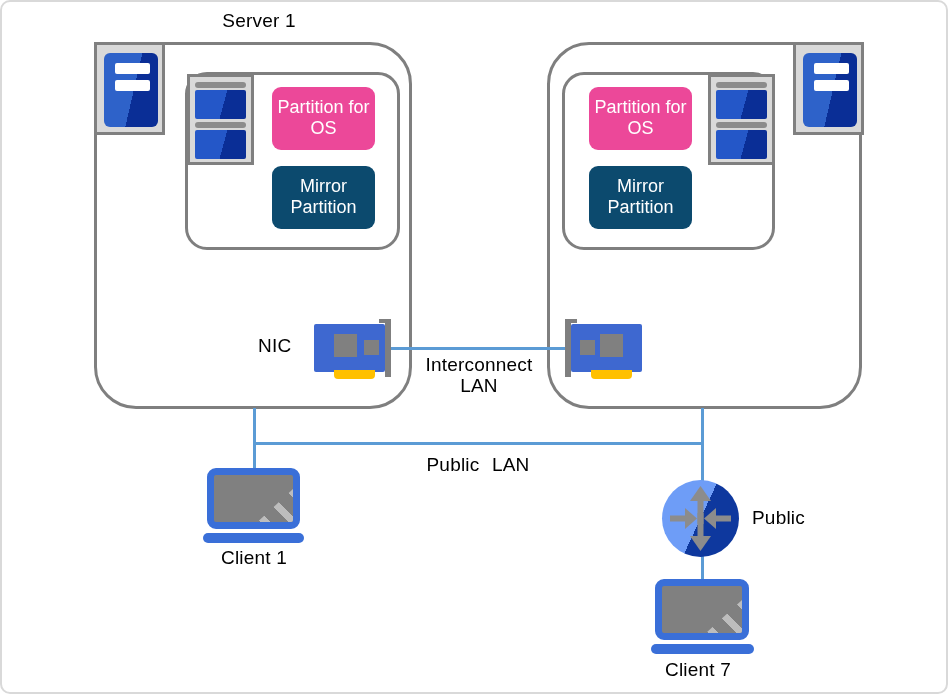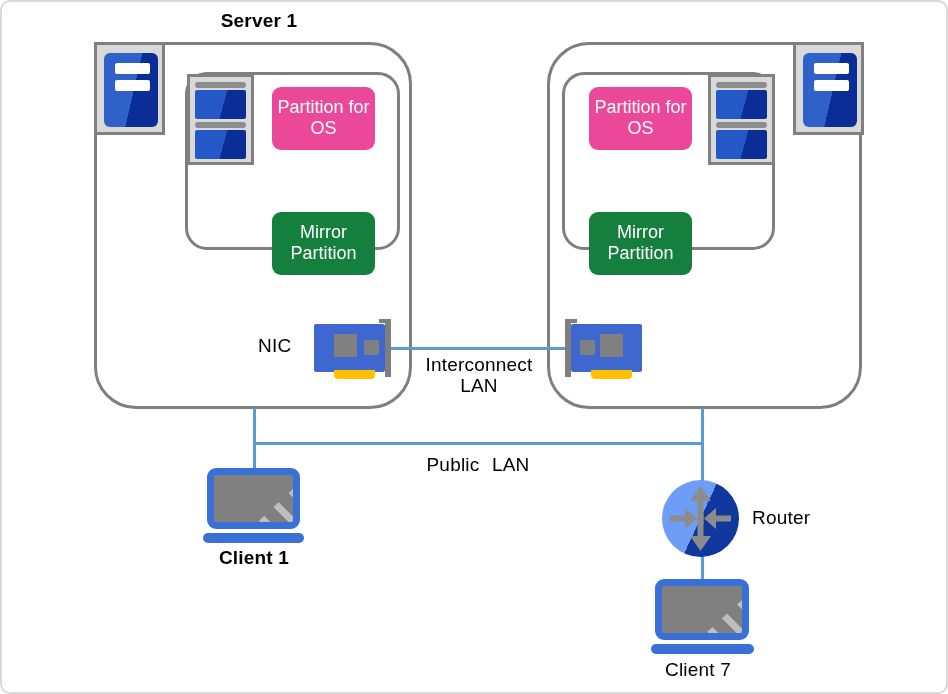--- a/index.html
+++ b/index.html
@@ -27,21 +27,21 @@
 
   
   .cap{position:absolute;left:5px;width:51px;height:6px;background:#8C8C8C;border-radius:3px;}
   .dbody{position:absolute;left:5px;width:51px;height:29px;border-radius:2px;
     background:linear-gradient(105deg,#2457C8 55%,#0A2E96 55%);}
 
   
   .pbox{width:103px;height:63px;border-radius:9px;box-sizing:border-box;
     color:#fff;font-size:18px;line-height:21px;text-align:center;padding-top:10px;}
   .pbox.os{background:#ec4899;}
-  .pbox.mirror{background:#15803d;margin-top:46px;}
+  .pbox.mirror{background:#0c4a6e;}
 
   
   .nic-card{width:71px;height:48px;background:#3E68D0;border-radius:2px;}
   .nic-sq{position:absolute;background:#808080;}
   .nic-yellow{width:41px;height:9px;background:#FFC000;border-radius:0 0 4px 4px;}
   .nic-bracket{width:6px;height:58px;background:#7F7F7F;}
   .nic-bracket.tab-left::before{content:"";position:absolute;left:-6px;top:0;width:6px;height:4px;background:#7F7F7F;}
   .nic-bracket.tab-right::before{content:"";position:absolute;right:-6px;top:0;width:6px;height:4px;background:#7F7F7F;}
 
   
@@ -57,21 +57,21 @@
   .screen::after{content:"";position:absolute;inset:0;
     background:repeating-linear-gradient(45deg,transparent 0 13px,#BDBDBD 13px 20px);
     clip-path:polygon(55% 100%,100% 30%,100% 100%);}
   .base{height:10px;background:#3A6FD8;border-radius:5px;}
 </style>
 </head>
 <body>
 
 <div id="canvas">
 
-  <div class="abs lbl center" style="left:92px;top:8px;width:330px;font-weight:bold;">Server 1</div>
+  <div class="abs lbl center" style="left:92px;top:8px;width:330px;">Server 1</div>
 
   <div class="abs server-box" style="left:92px;top:40px;width:318px;height:367px;"></div>
 
   <div class="abs server-box" style="left:545px;top:40px;width:315px;height:367px;"></div>
 
   <div class="abs inner-box" style="left:183px;top:70px;width:215px;height:178px;"></div>
   <div class="abs inner-box" style="left:560px;top:70px;width:213px;height:178px;"></div>
 
   <div class="abs plate" style="left:92px;top:40px;width:71px;height:93px;">
     <div class="tower-body">
@@ -136,23 +136,23 @@
         <polygon points="38.5,6 28,21 49,21"></polygon>
         <rect x="35.5" y="33" width="6" height="25"></rect>
         <polygon points="38.5,71 28,56 49,56"></polygon>
         <rect x="8" y="35.5" width="18" height="6"></rect>
         <polygon points="35,38.5 23,28 23,49"></polygon>
         <rect x="51" y="35.5" width="18" height="6"></rect>
         <polygon points="42,38.5 54,28 54,49"></polygon>
       </g>
     </svg>
   </div>
-  <div class="abs lbl" style="left:750px;top:505px;">Router</div>
+  <div class="abs lbl" style="left:750px;top:505px;">Public</div>
 
   <div class="screen" style="left:205px;top:466px;width:79px;height:47px;"></div>
   <div class="abs base" style="left:201px;top:531px;width:101px;"></div>
-  <div class="abs lbl center" style="left:197px;top:545px;width:110px;font-weight:bold;">Client 1</div>
+  <div class="abs lbl center" style="left:197px;top:545px;width:110px;">Client 1</div>
 
   <div class="screen" style="left:653px;top:577px;width:80px;height:47px;"></div>
   <div class="abs base" style="left:649px;top:642px;width:103px;"></div>
   <div class="abs lbl center" style="left:641px;top:657px;width:110px;">Client 7</div>
 
 </div>
 
 </body></html>

